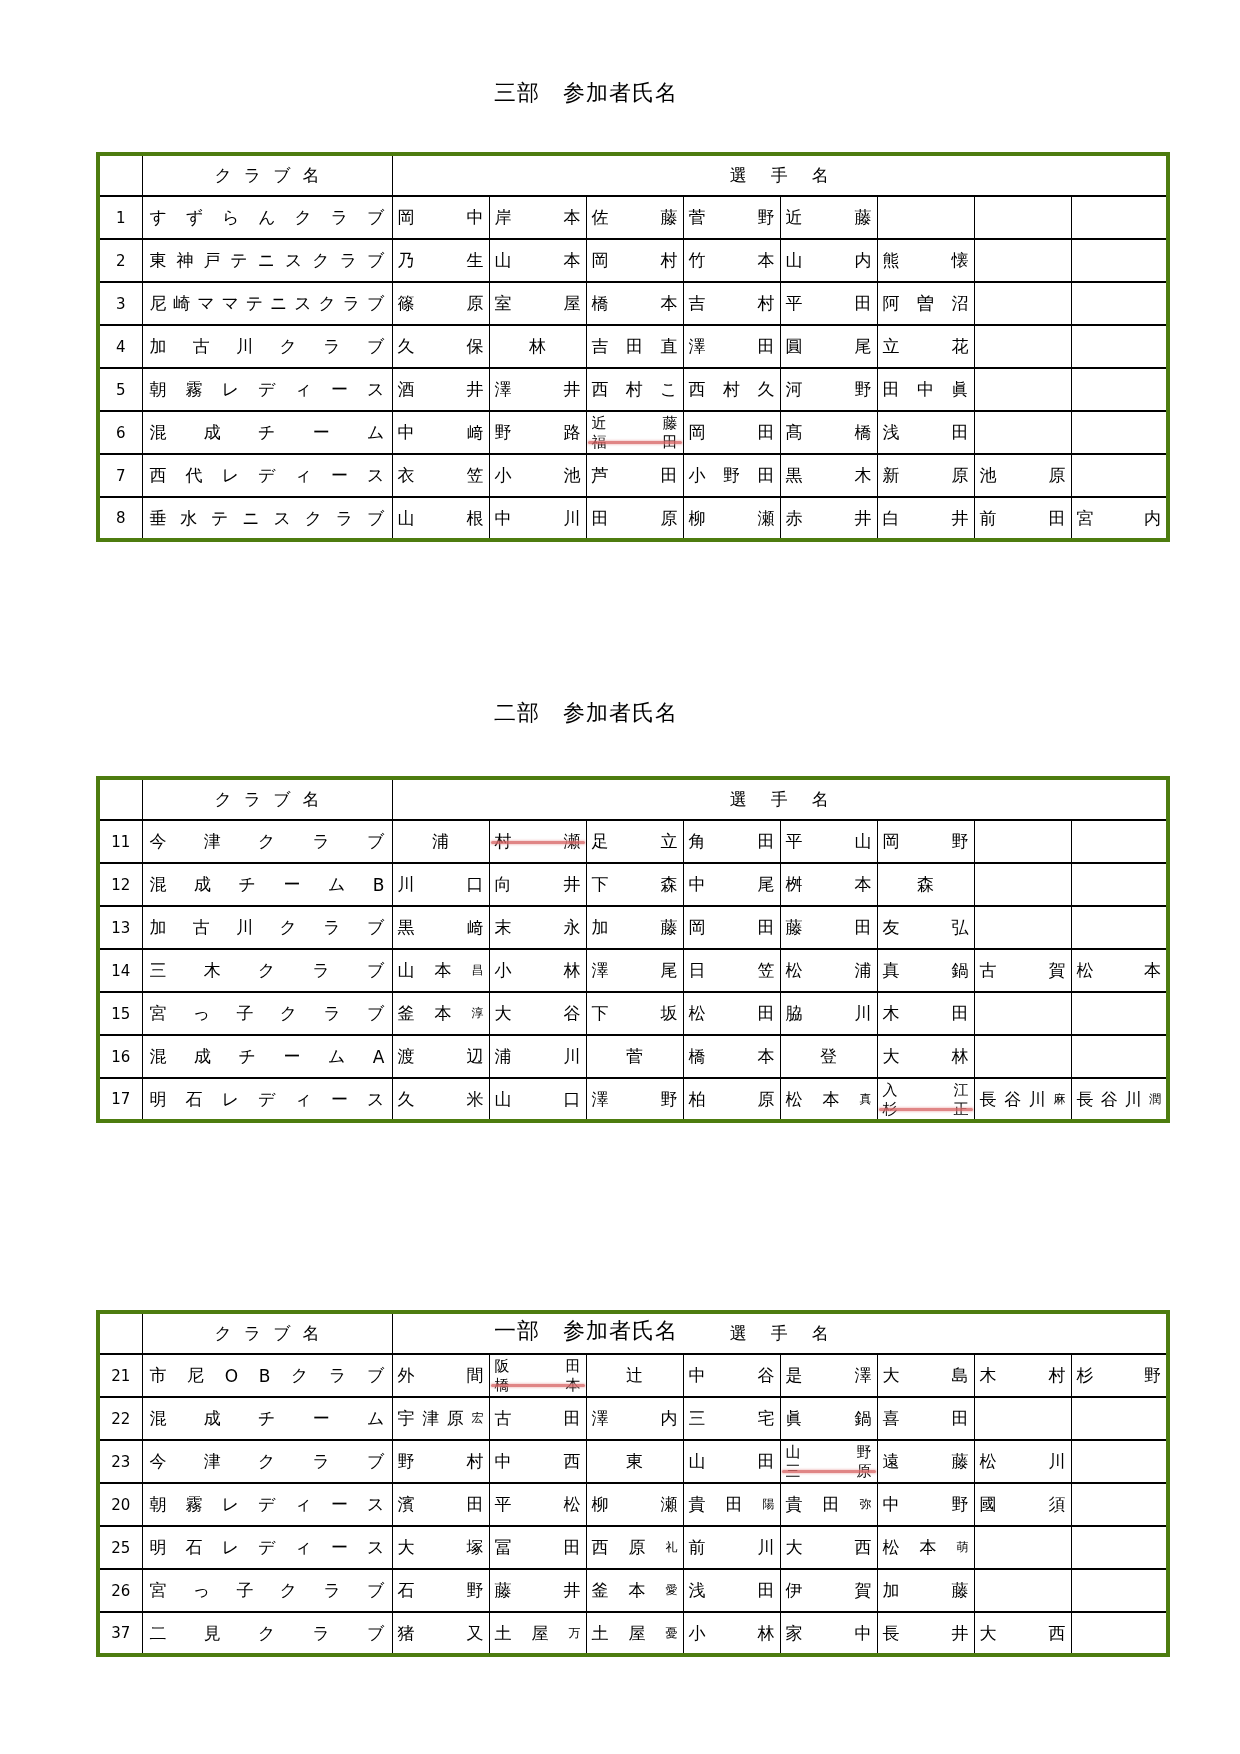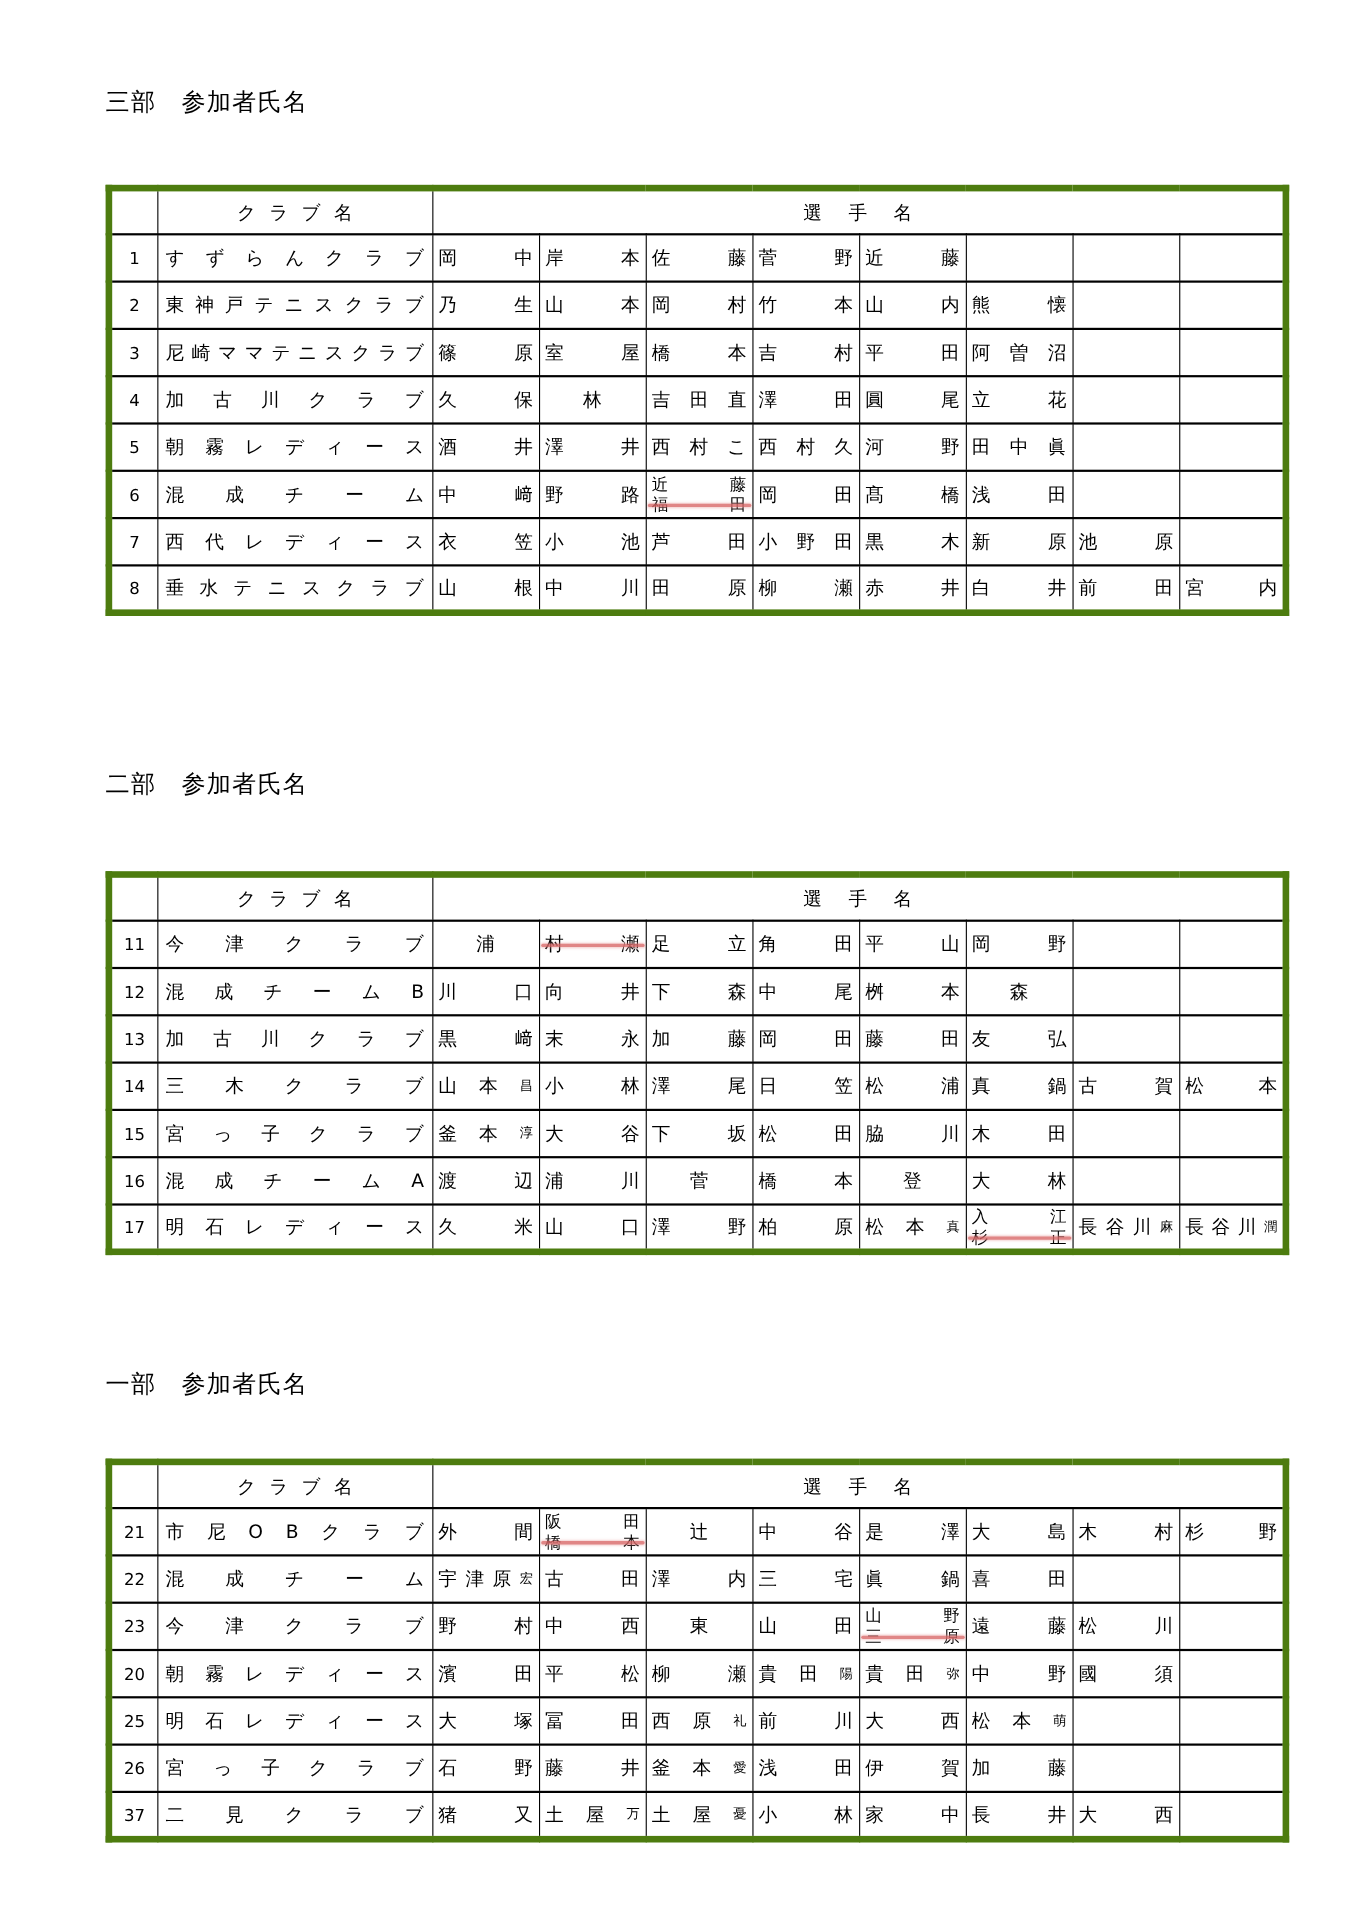--- a/index.html
+++ b/index.html
@@ -2,25 +2,25 @@
 <html lang="ja"><head>
 <meta charset="utf-8">
 <style>
   html,body{margin:0;padding:0;}
   body{
     width:1240px;height:1754px;position:relative;background:#ffffff;color:#000;
     font-family:"DejaVu Sans",sans-serif;
   }
   .division{position:absolute;left:0;top:0;width:100%;}
   .title{
-    position:absolute;left:96px;width:980px;margin:0;text-align:left;
+    position:absolute;left:96px;width:980px;margin:0;text-align:center;
     font-size:22px;font-weight:500;letter-spacing:1px;color:#000;
   }
   .twrap{position:absolute;left:96px;}
-  table{border-collapse:collapse;table-layout:fixed;border:6px solid #4d7c0f;margin-top:16px;}
+  table{border-collapse:collapse;table-layout:fixed;border:4px solid #4d7c0f;}
   th,td{border:1px solid #000;padding:0;overflow:hidden;}
   thead tr{height:42px;border-bottom:2px solid #000;}
   tbody tr{height:43px;border-top:2px solid #000;}
   th{font-weight:normal;font-size:17px;text-align:center;vertical-align:middle;}
   .th-club{letter-spacing:12px;text-indent:12px;}
   .th-players{letter-spacing:24px;text-indent:24px;border-radius:12px;}
   td{vertical-align:middle;}
   .no{text-align:center;font-size:15px;}
   .nm{
     display:flex;justify-content:space-between;align-items:center;
@@ -916,21 +916,21 @@
                 <span class="small">潤</span>
               </div>
             </td>
           </tr>
         </tbody>
       </table>
     </div>
 </section>
 
 <section class="division">
-  <h2 class="title" style="top:1243px">一部　参加者氏名</h2>
+  <h2 class="title" style="top:1316px">一部　参加者氏名</h2>
   <div class="twrap" style="top:1310px">
       <table>
         <colgroup>
           <col style="width: 44px;">
           <col style="width: 250px;">
           <col style="width: 97px;">
           <col style="width: 97px;">
           <col style="width: 97px;">
           <col style="width: 97px;">
           <col style="width: 97px;">

